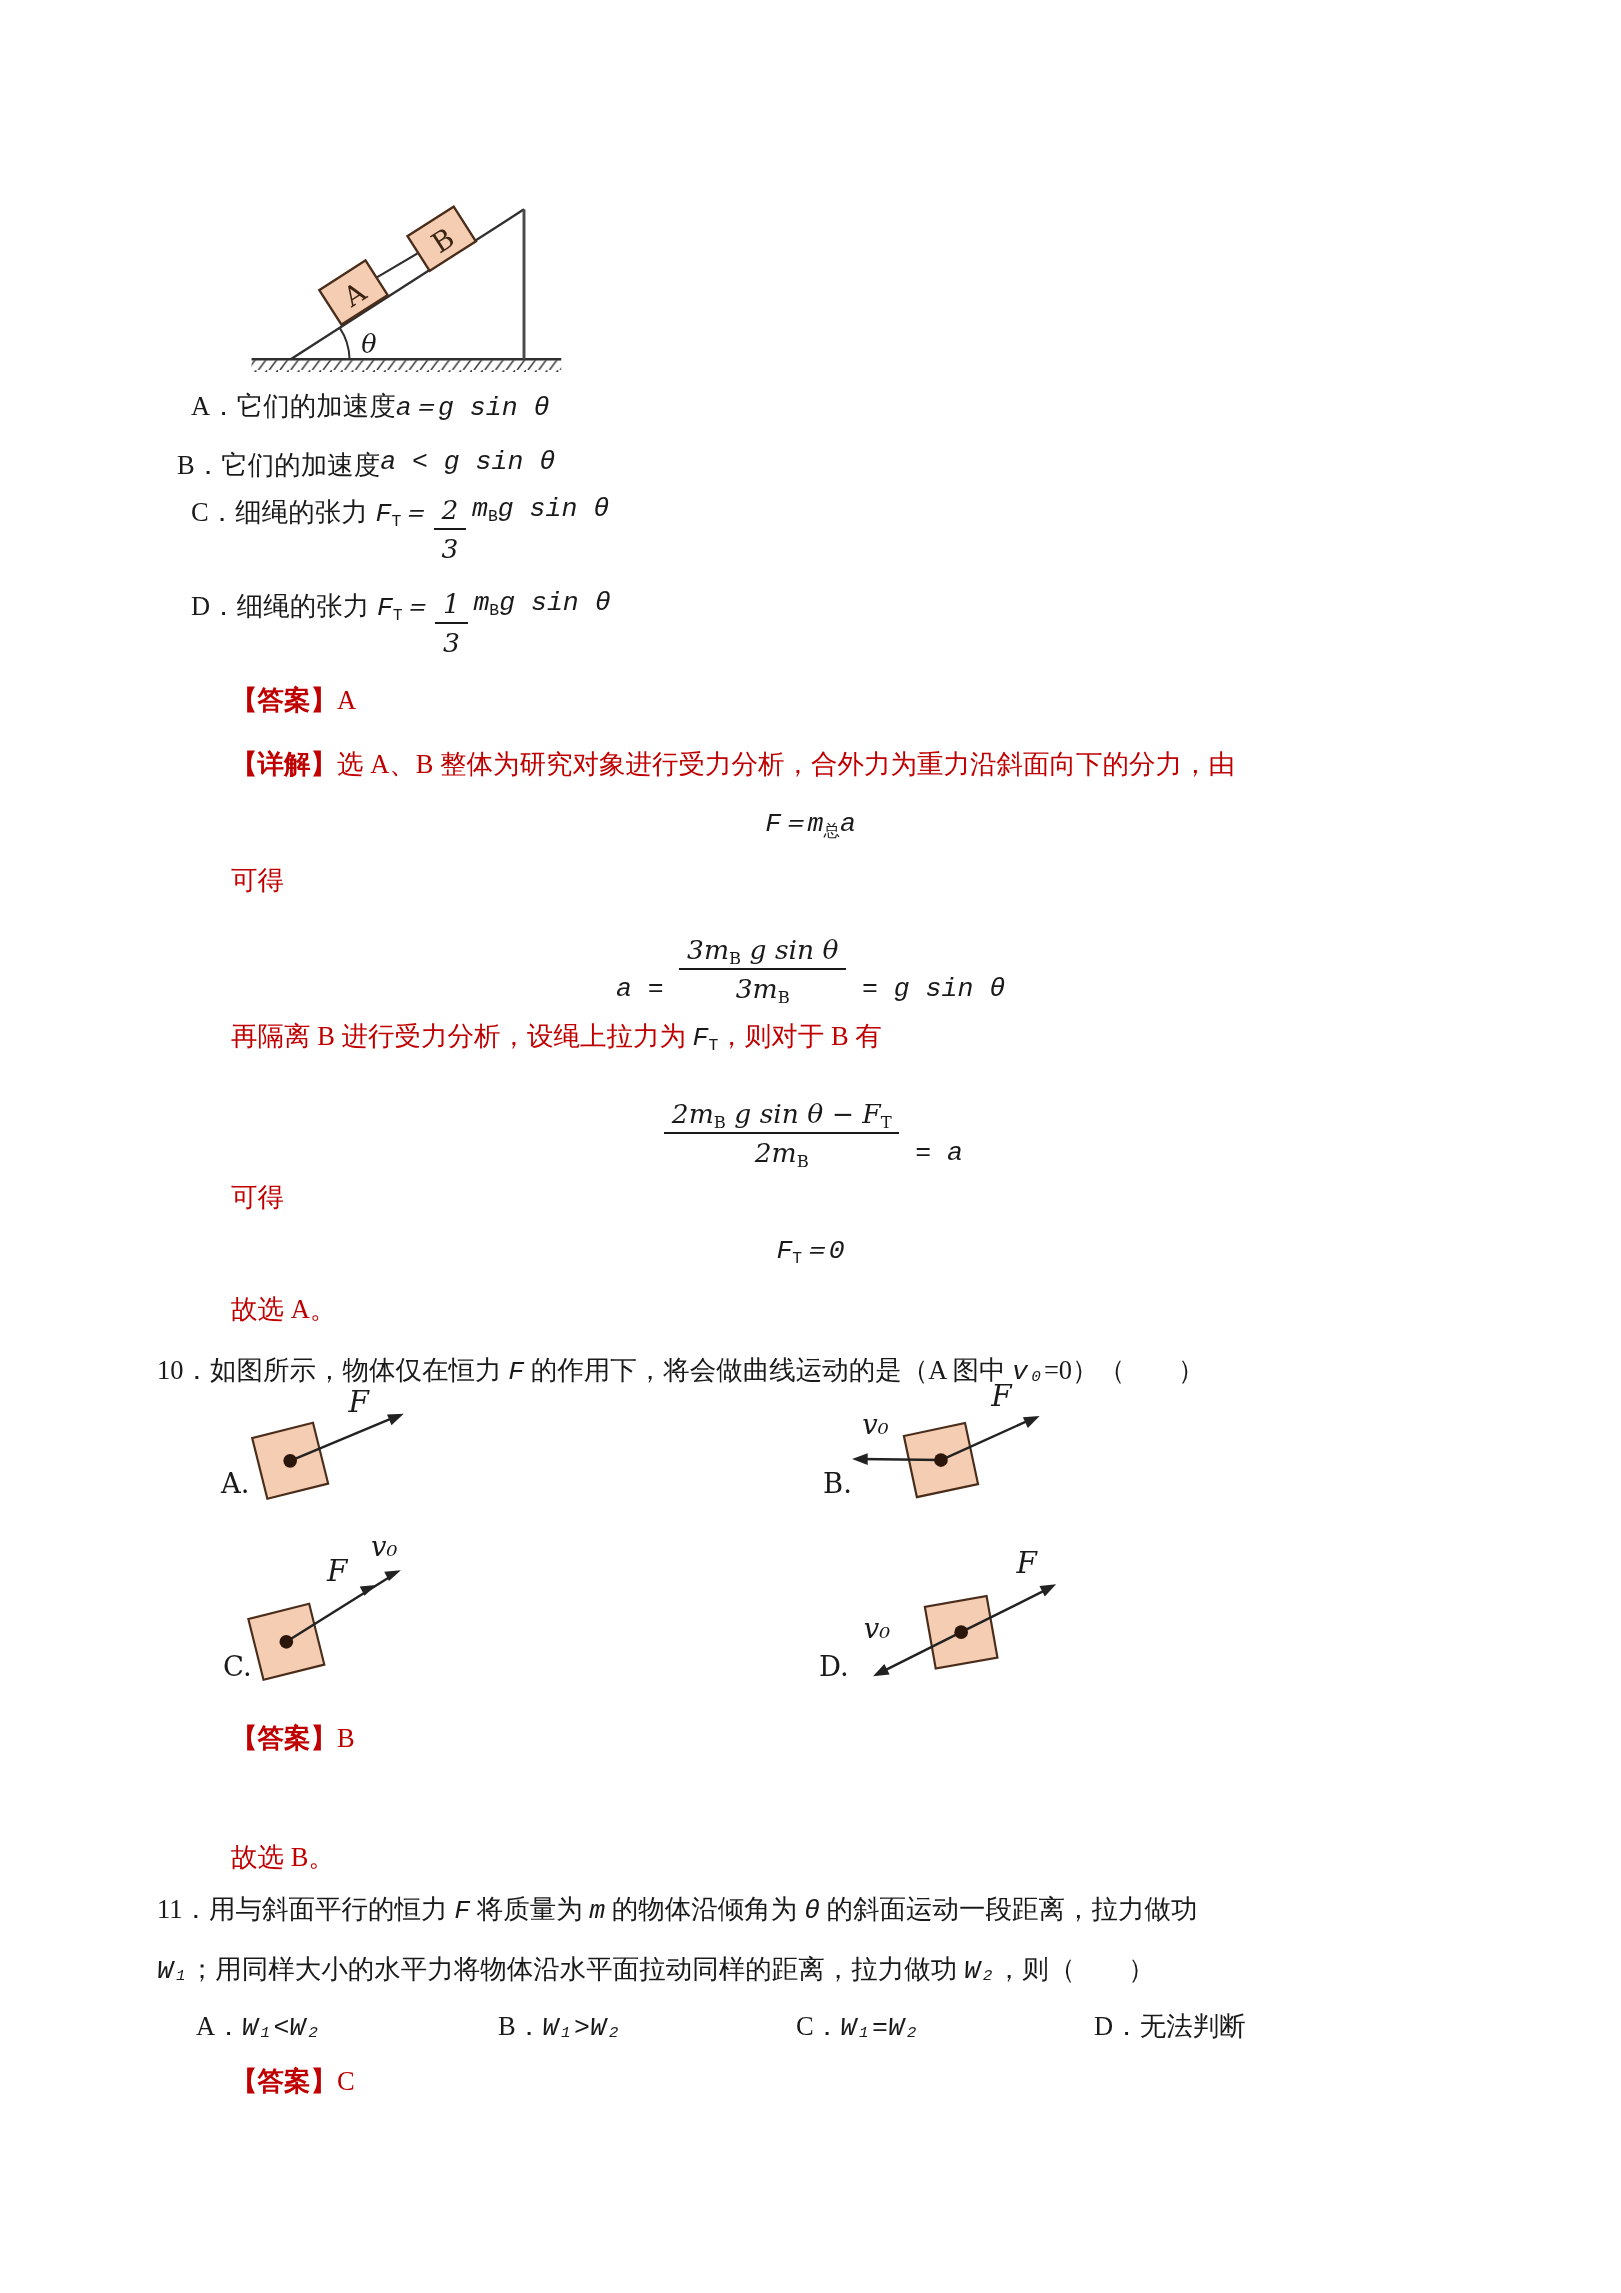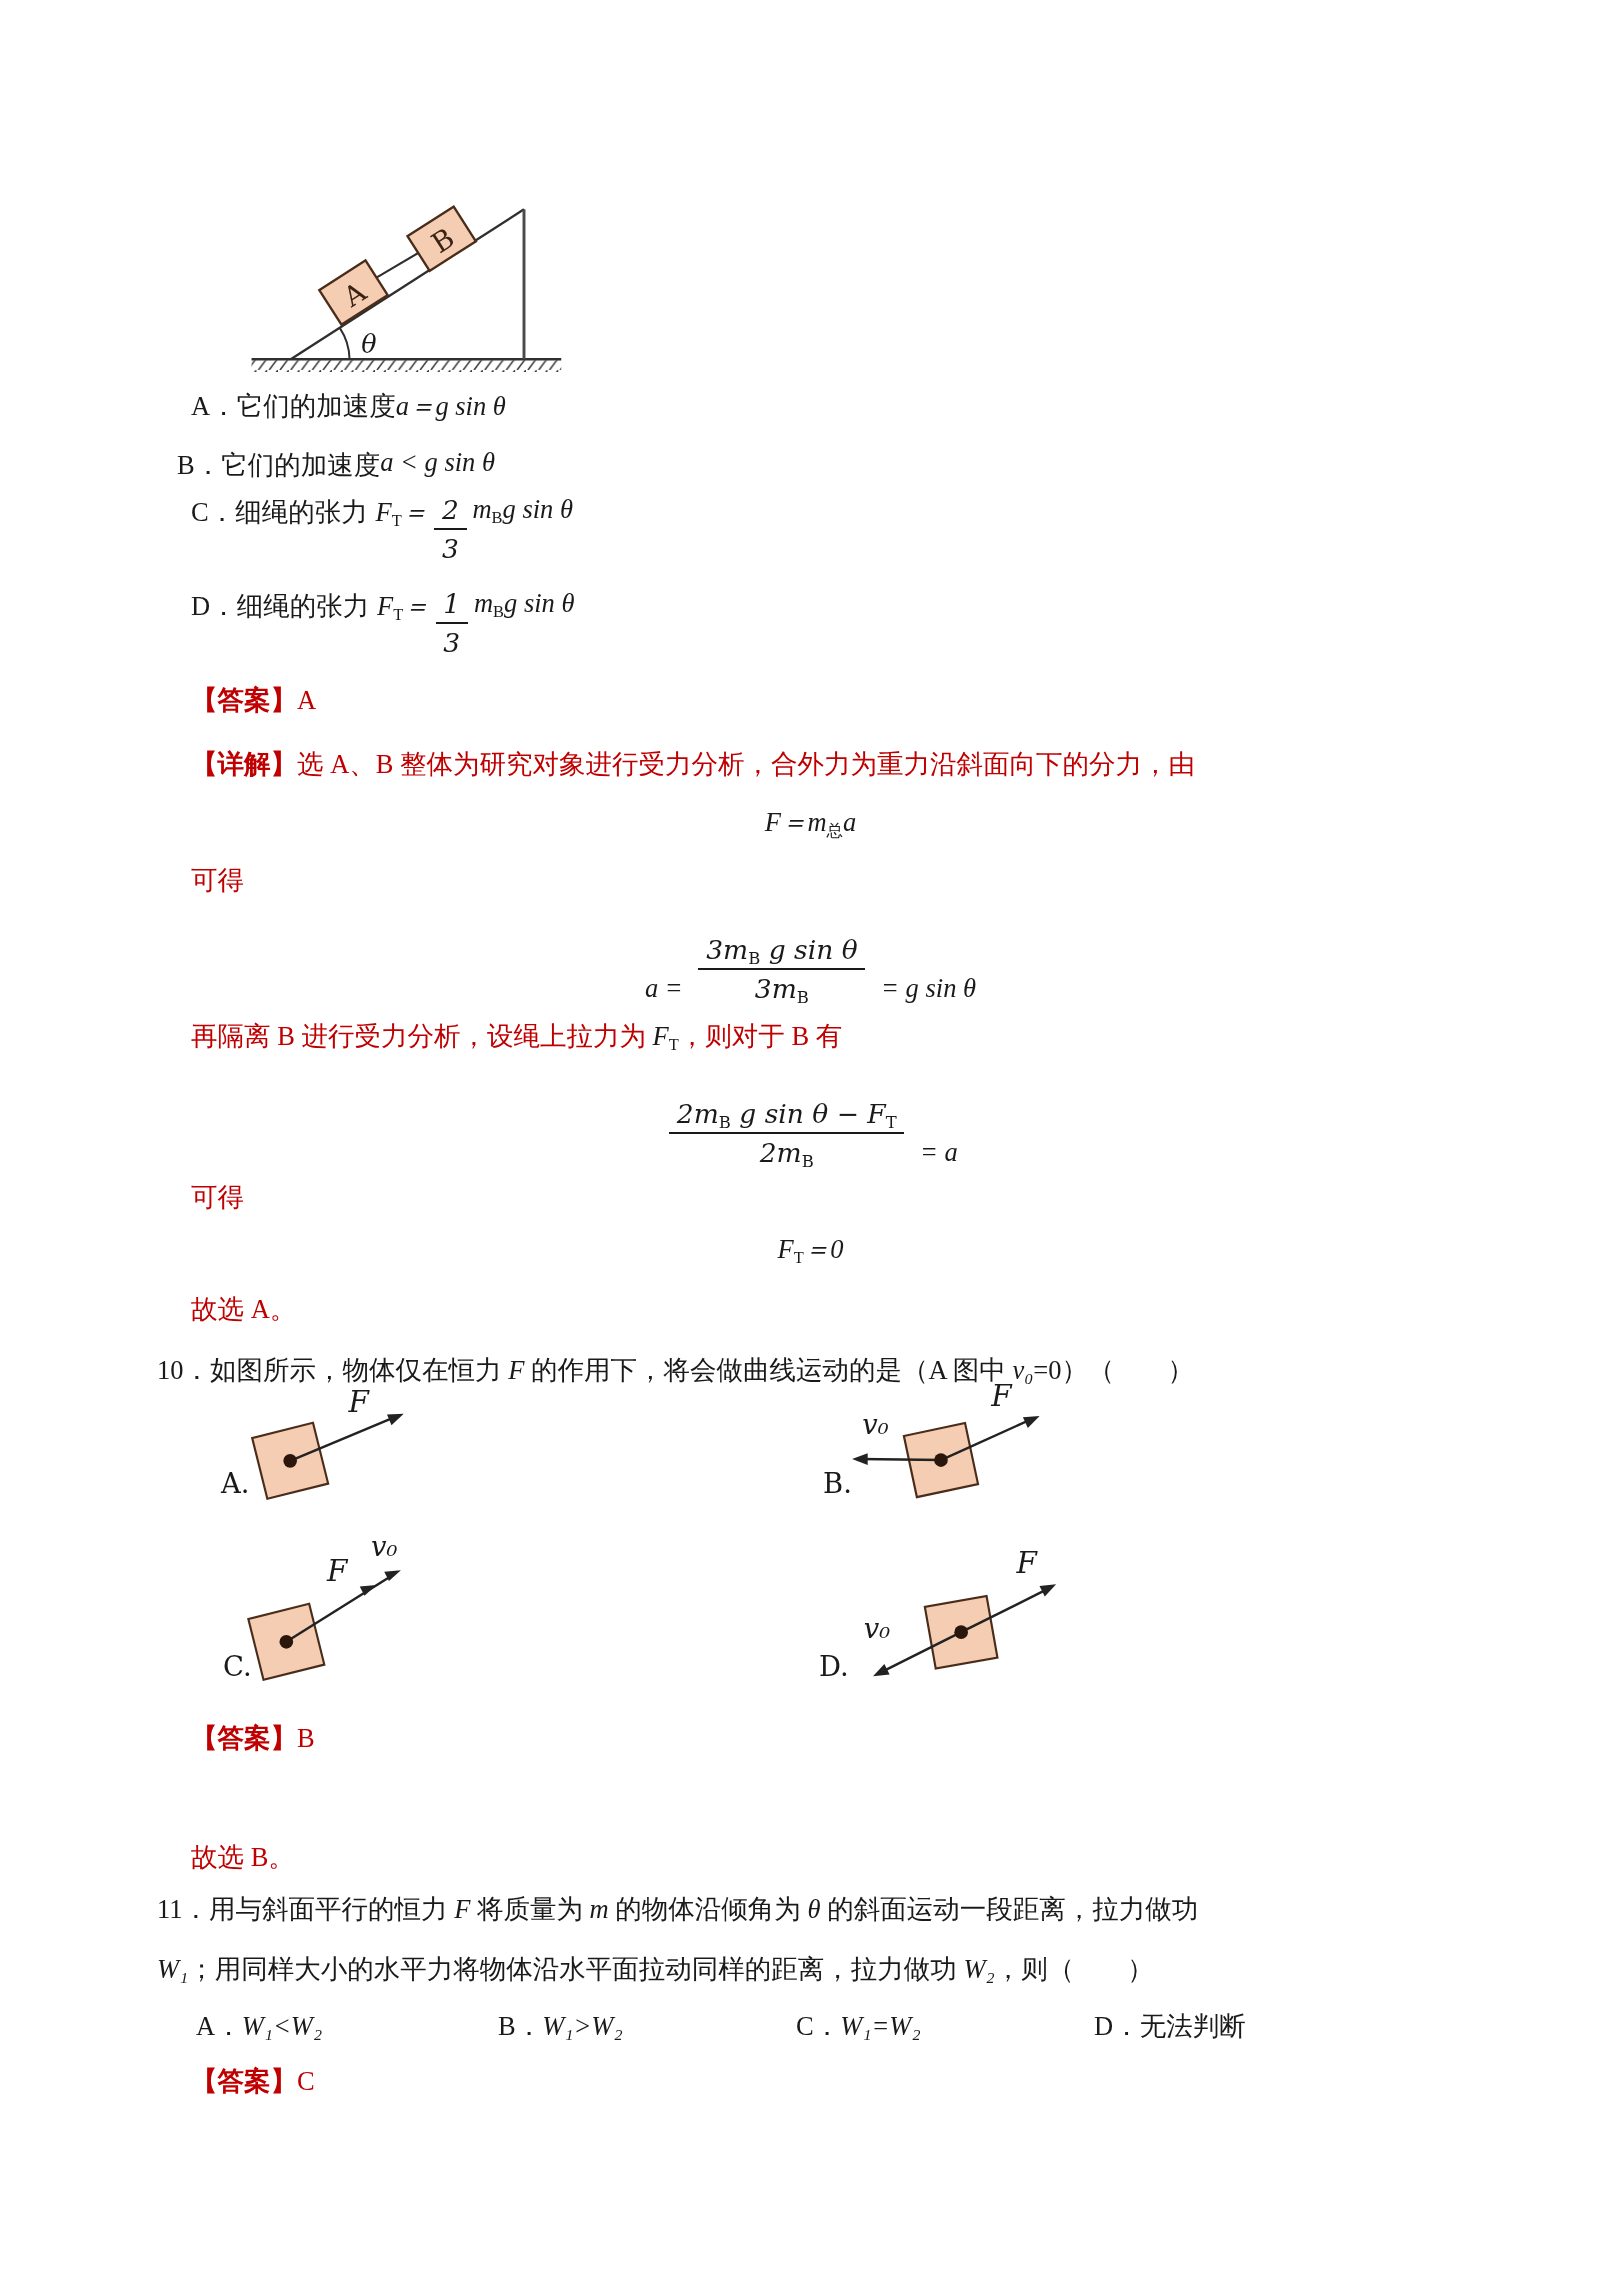--- a/index.html
+++ b/index.html
@@ -1,23 +1,23 @@
 <!DOCTYPE html>
 <html><head>
 <meta charset="utf-8">
 <style>
   html,body{margin:0;padding:0;background:#e8e8e8;}
   .page{position:relative;width:1621px;height:2294px;background:#ffffff;overflow:hidden;
         font-family:"Liberation Serif",serif;color:#1a1a1a;}
   .abs{position:absolute;}
   .line{position:absolute;font-size:26.5px;white-space:nowrap;line-height:35px;}
   .row{position:absolute;display:flex;white-space:nowrap;font-size:26.5px;}
-  .red{color:#c00000;}
+  .red{color:#c00000;margin-left:40px;}
   .tag{font-weight:bold;}
-  .math{font-family:Liberation Serif, serif;font-style:italic;}
+  .math{font-family:Liberation Mono, monospace;font-style:italic;}
   .black{color:#1a1a1a;}
   sub{font-size:0.62em;font-style:normal;vertical-align:-0.3em;line-height:0;}
   .frac{display:inline-flex;flex-direction:column;align-items:center;vertical-align:middle;
         font-family:"DejaVu Serif",serif;font-style:italic;margin:0 5.9px;}
   .frac .num{display:block;border-bottom:2px solid #1a1a1a;padding:0 7.8px 2.9px;}
   .frac .den{display:block;padding-top:2.9px;}
   .formula{position:absolute;left:0;width:1621px;display:flex;justify-content:center;
            align-items:flex-end;font-size:26.5px;gap:9.8px;}
   .svgmath{font-family:"DejaVu Serif",serif;font-style:italic;}
   .optletter{position:absolute;font-size:27.4px;font-family:"DejaVu Serif",serif;}

